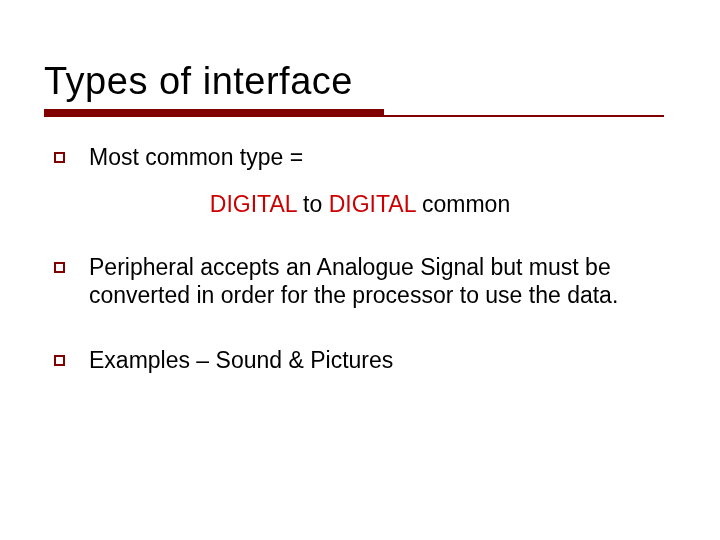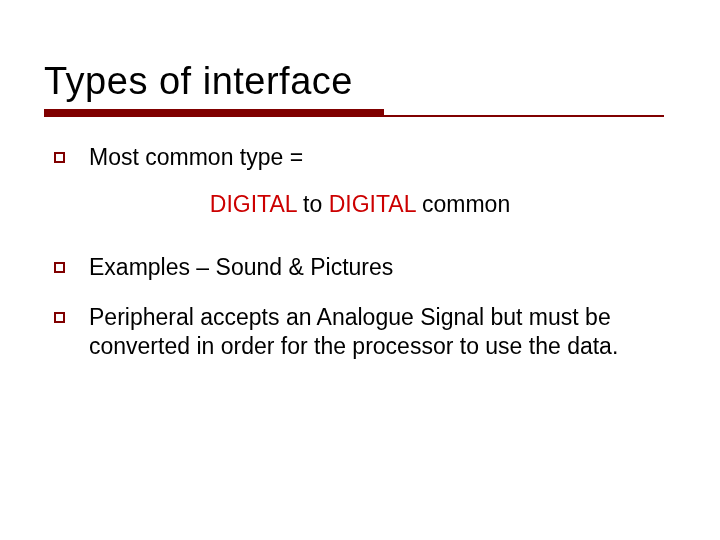--- a/index.html
+++ b/index.html
@@ -93,24 +93,24 @@
 
     <div class="bullet-row tight">
       <div class="bullet"></div>
       <div class="bullet-text">Most common type =</div>
     </div>
 
     <div class="centered-line">
       <span class="red">DIGITAL </span><span>to</span><span class="red"> DIGITAL </span><span>common</span>
     </div>
 
+    <div class="bullet-row wide-gap">
+      <div class="bullet"></div>
+      <div class="bullet-text"> Peripheral accepts an Analogue Signal but must be converted in order for the processor to use the data.</div>
+    </div>
+
     <div class="bullet-row">
       <div class="bullet"></div>
       <div class="bullet-text">Examples – Sound &amp; Pictures</div>
-    </div>
-
-    <div class="bullet-row wide-gap">
-      <div class="bullet"></div>
-      <div class="bullet-text"> Peripheral accepts an Analogue Signal but must be converted in order for the processor to use the data.</div>
     </div>
 
   </div>
 </div>
 
 </body></html>

